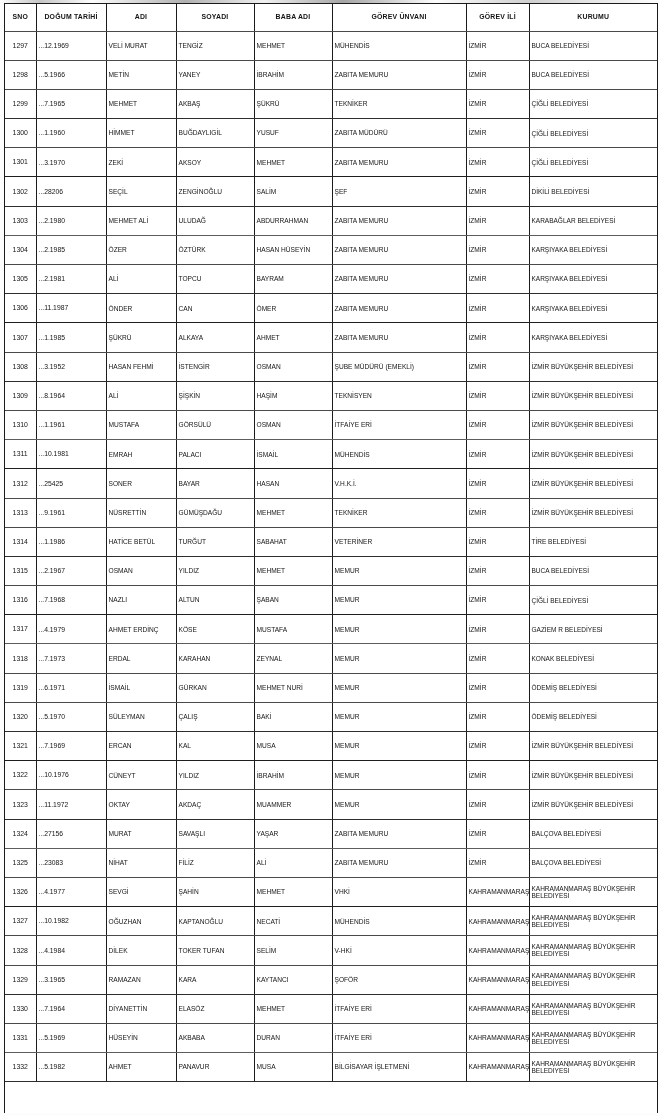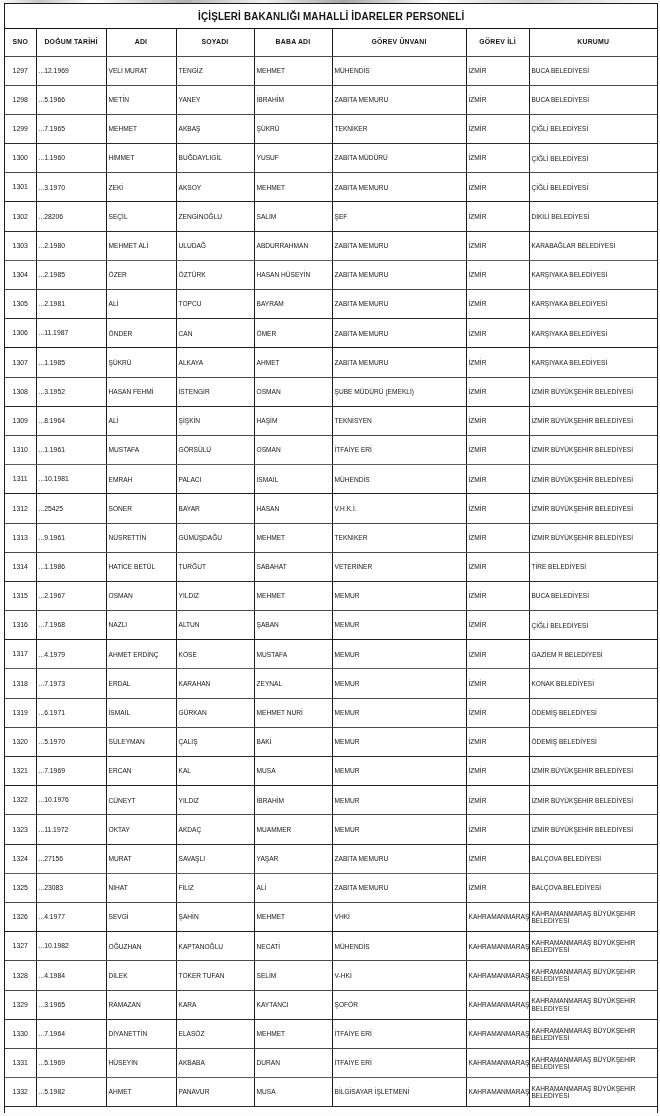--- a/index.html
+++ b/index.html
@@ -122,23 +122,20 @@
   }
 </style>
 </head>
 <body>
 
 <div class="page">
   <div class="scan-streak"></div>
 
   <div class="doc-frame">
 
-    <div class="title-bar">
-      <div class="doc-title">İÇİŞLERİ BAKANLIĞI MAHALLİ İDARELER PERSONELİ</div>
-    </div>
 
     <table class="personnel">
       <colgroup>
         <col style="width:31px">
         <col style="width:70px">
         <col style="width:70px">
         <col style="width:78px">
         <col style="width:78px">
         <col style="width:134px">
         <col style="width:63px">

